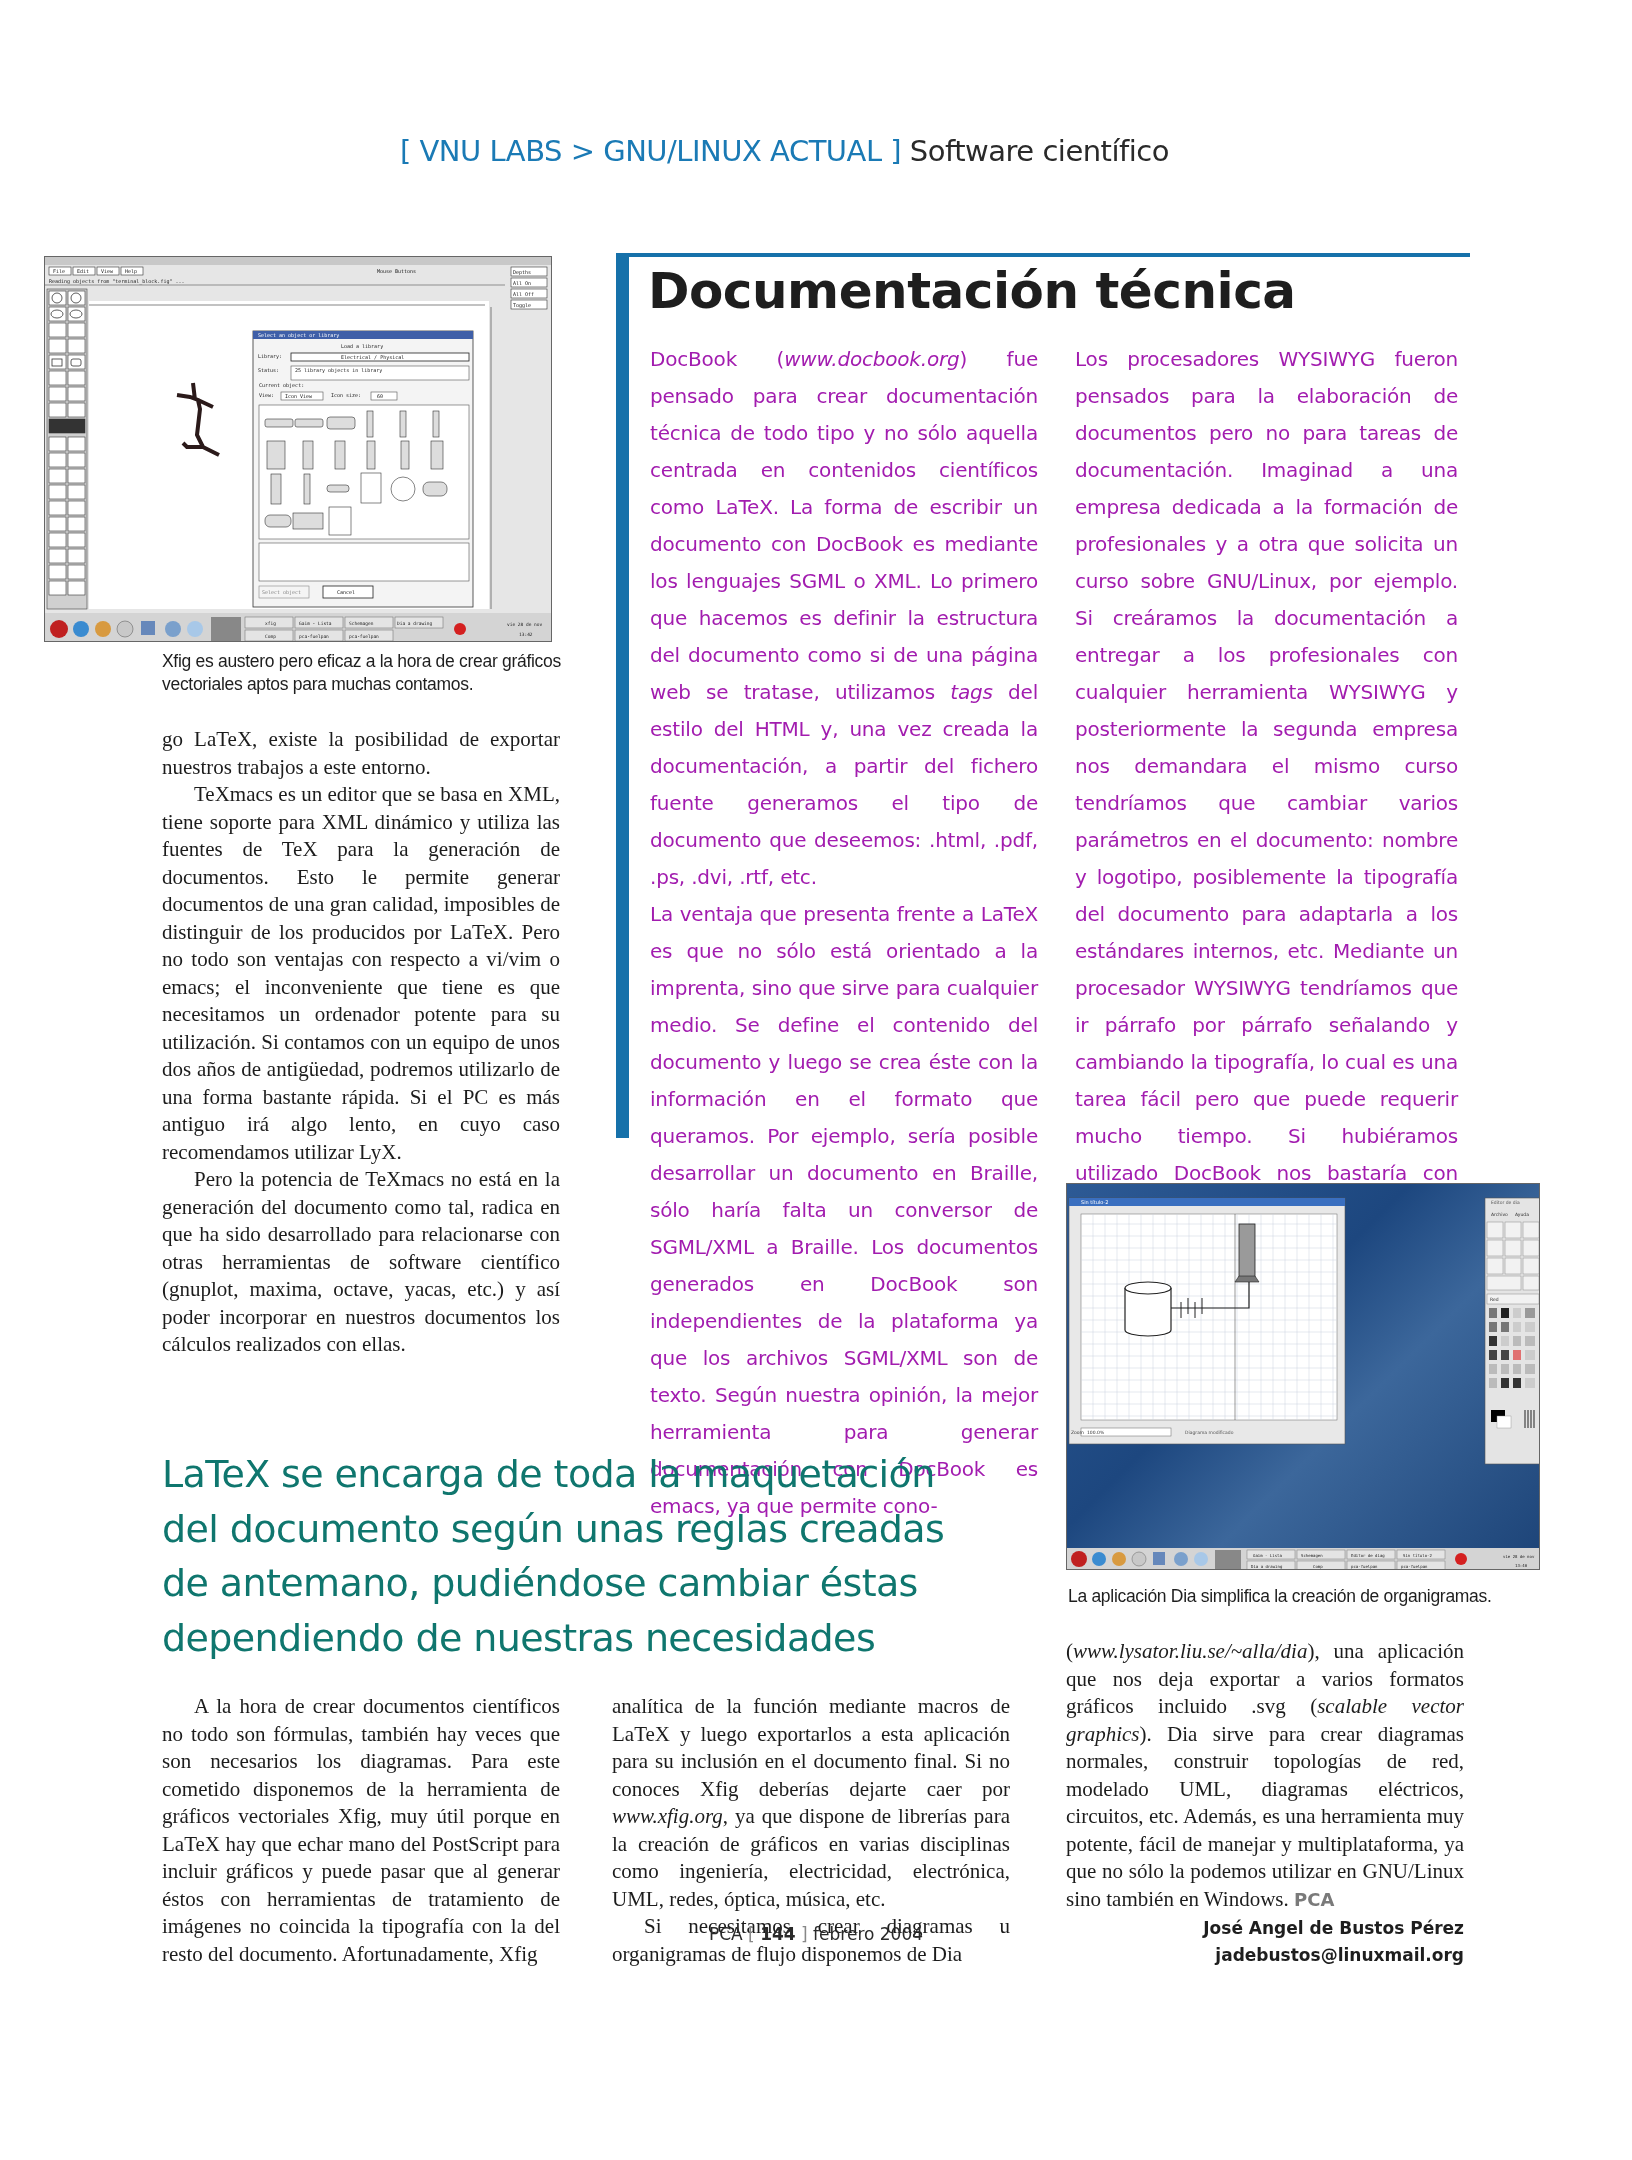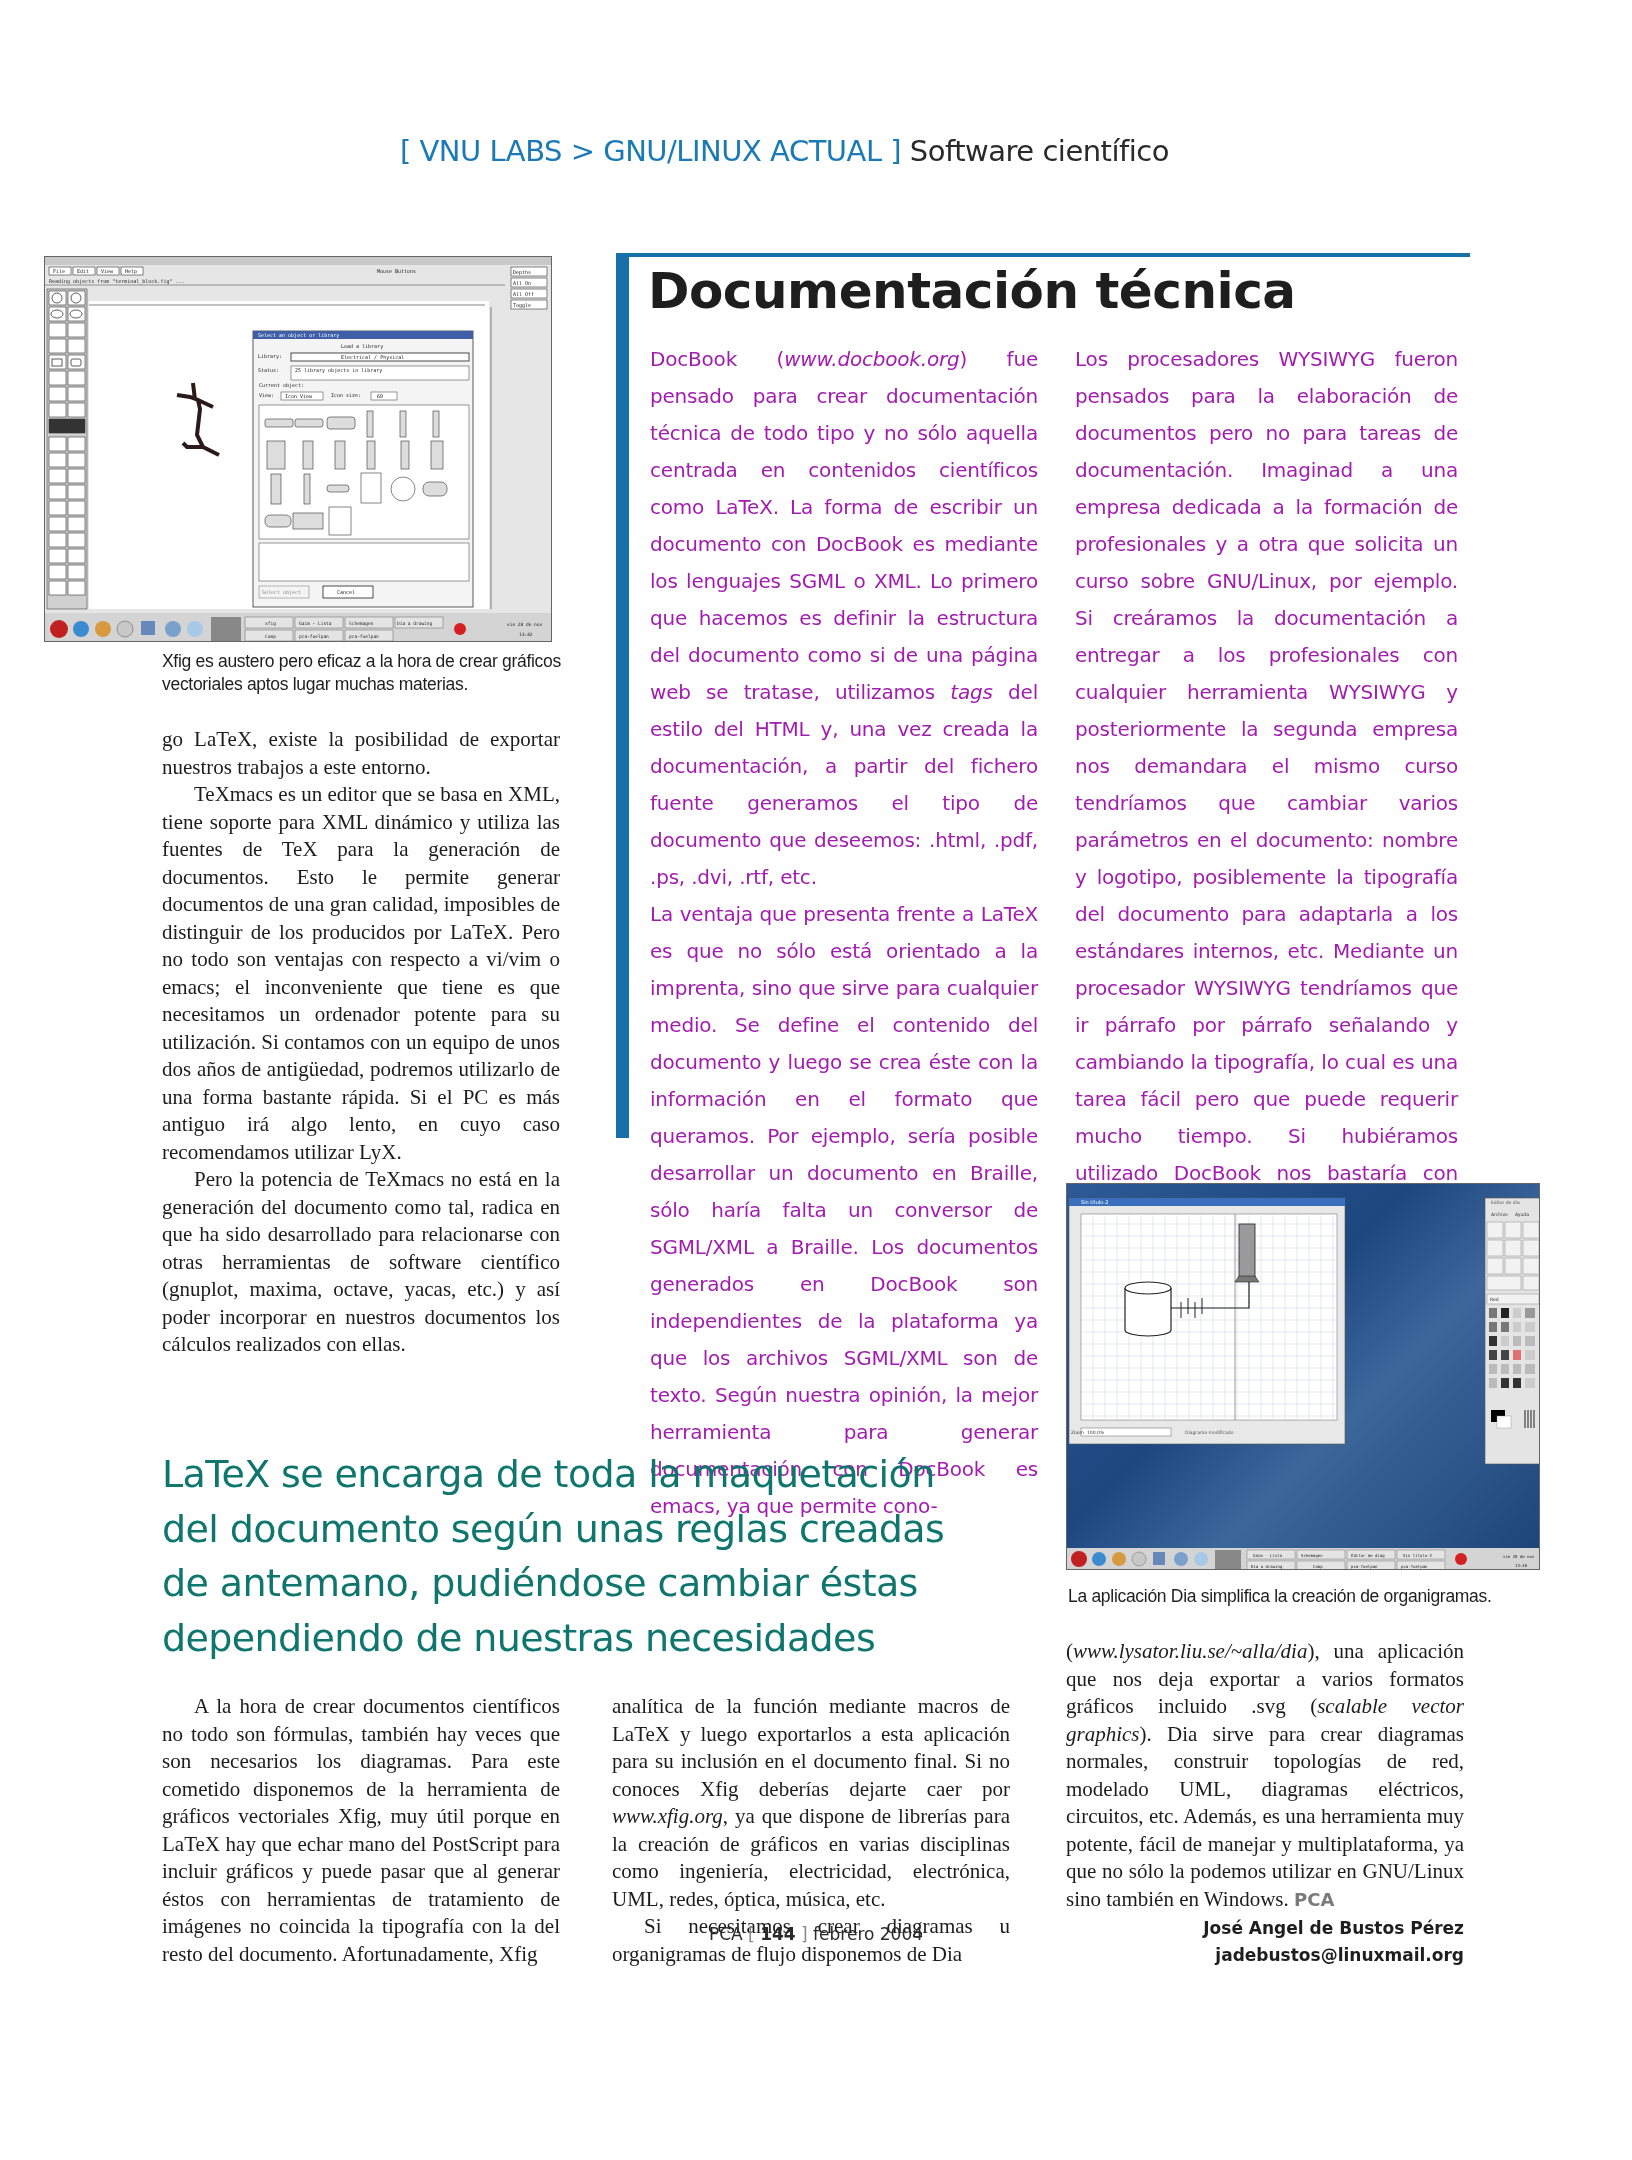--- a/index.html
+++ b/index.html
@@ -234,21 +234,21 @@
       <rect x="300" y="373" width="48" height="11" fill="#e4e4e4" stroke="#666" stroke-width="0.5"></rect>
         <text x="304" y="381">pca-fuelpan</text>
       <text x="462" y="369">vie 28 de nov</text>
       <text x="474" y="379">13:42</text>
     </g>
     <circle cx="415" cy="372" r="6" fill="#d42020"></circle>
   </svg>
 </div>
 <div class="abs caption" style="left:162px; top:650px; width:400px;">
   <div>Xfig es austero pero eficaz a la hora de crear gráficos</div>
-  <div>vectoriales aptos lugar muchas materias.</div>
+  <div>vectoriales aptos para muchas contamos.</div>
 </div>
 
 <div class="abs serif" style="left:162px; top:726px; width:398px;">
   <p>go LaTeX, existe la posibilidad de exportar nuestros trabajos a este entorno.</p>
   <p class="ind">TeXmacs es un editor que se basa en XML, tiene soporte para XML dinámico y utiliza las fuentes de TeX para la generación de documentos. Esto le permite generar documentos de una gran calidad, imposibles de distinguir de los producidos por LaTeX. Pero no todo son ventajas con respecto a vi/vim o emacs; el inconveniente que tiene es que necesitamos un ordenador potente para su utilización. Si contamos con un equipo de unos dos años de antigüedad, podremos utilizarlo de una forma bastante rápida. Si el PC es más antiguo irá algo lento, en cuyo caso recomendamos utilizar LyX.</p>
   <p class="ind">Pero la potencia de TeXmacs no está en la generación del documento como tal, radica en que ha sido desarrollado para relacionarse con otras herramientas de software científico (gnuplot, maxima, octave, yacas, etc.) y así poder incorporar en nuestros documentos los cálculos realizados con ellas.</p>
 </div>
 
 <div class="abs sidebar-bar"></div>
 <div class="abs sidebar-rule"></div>

